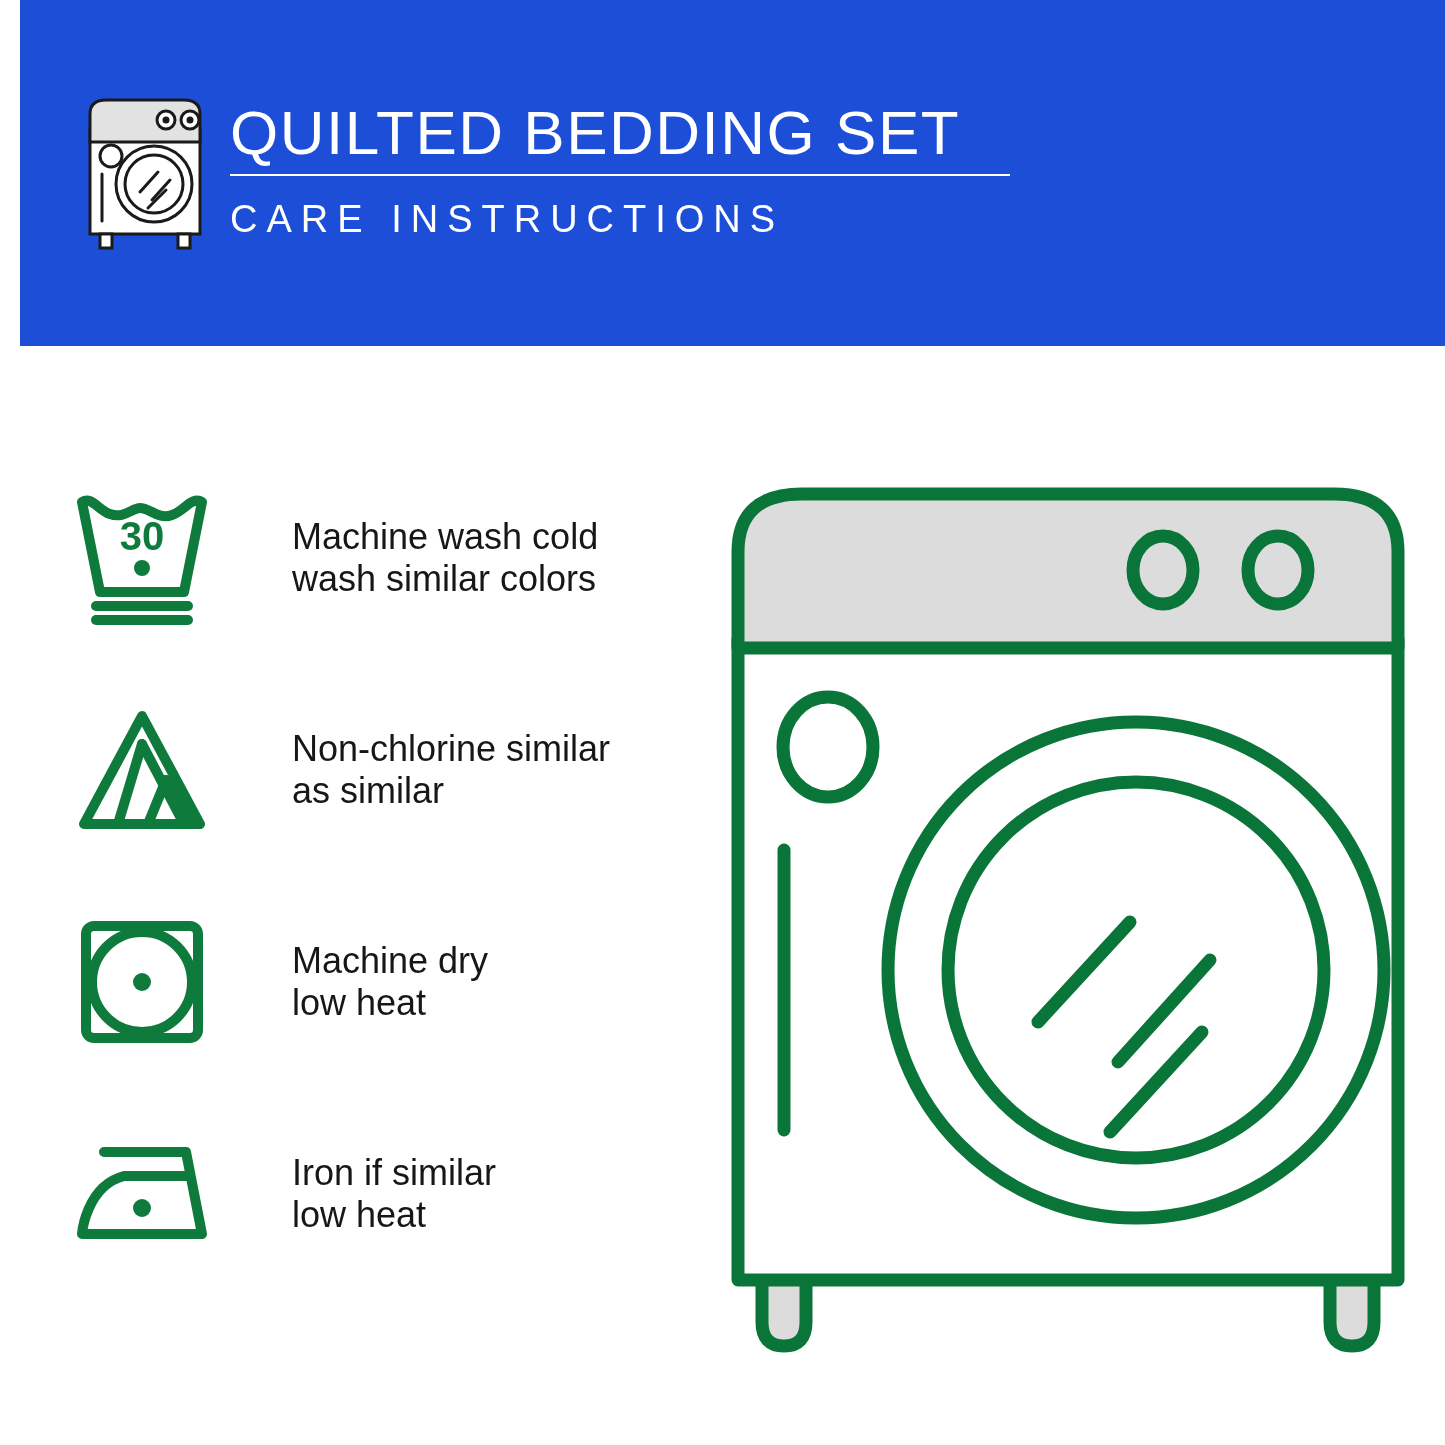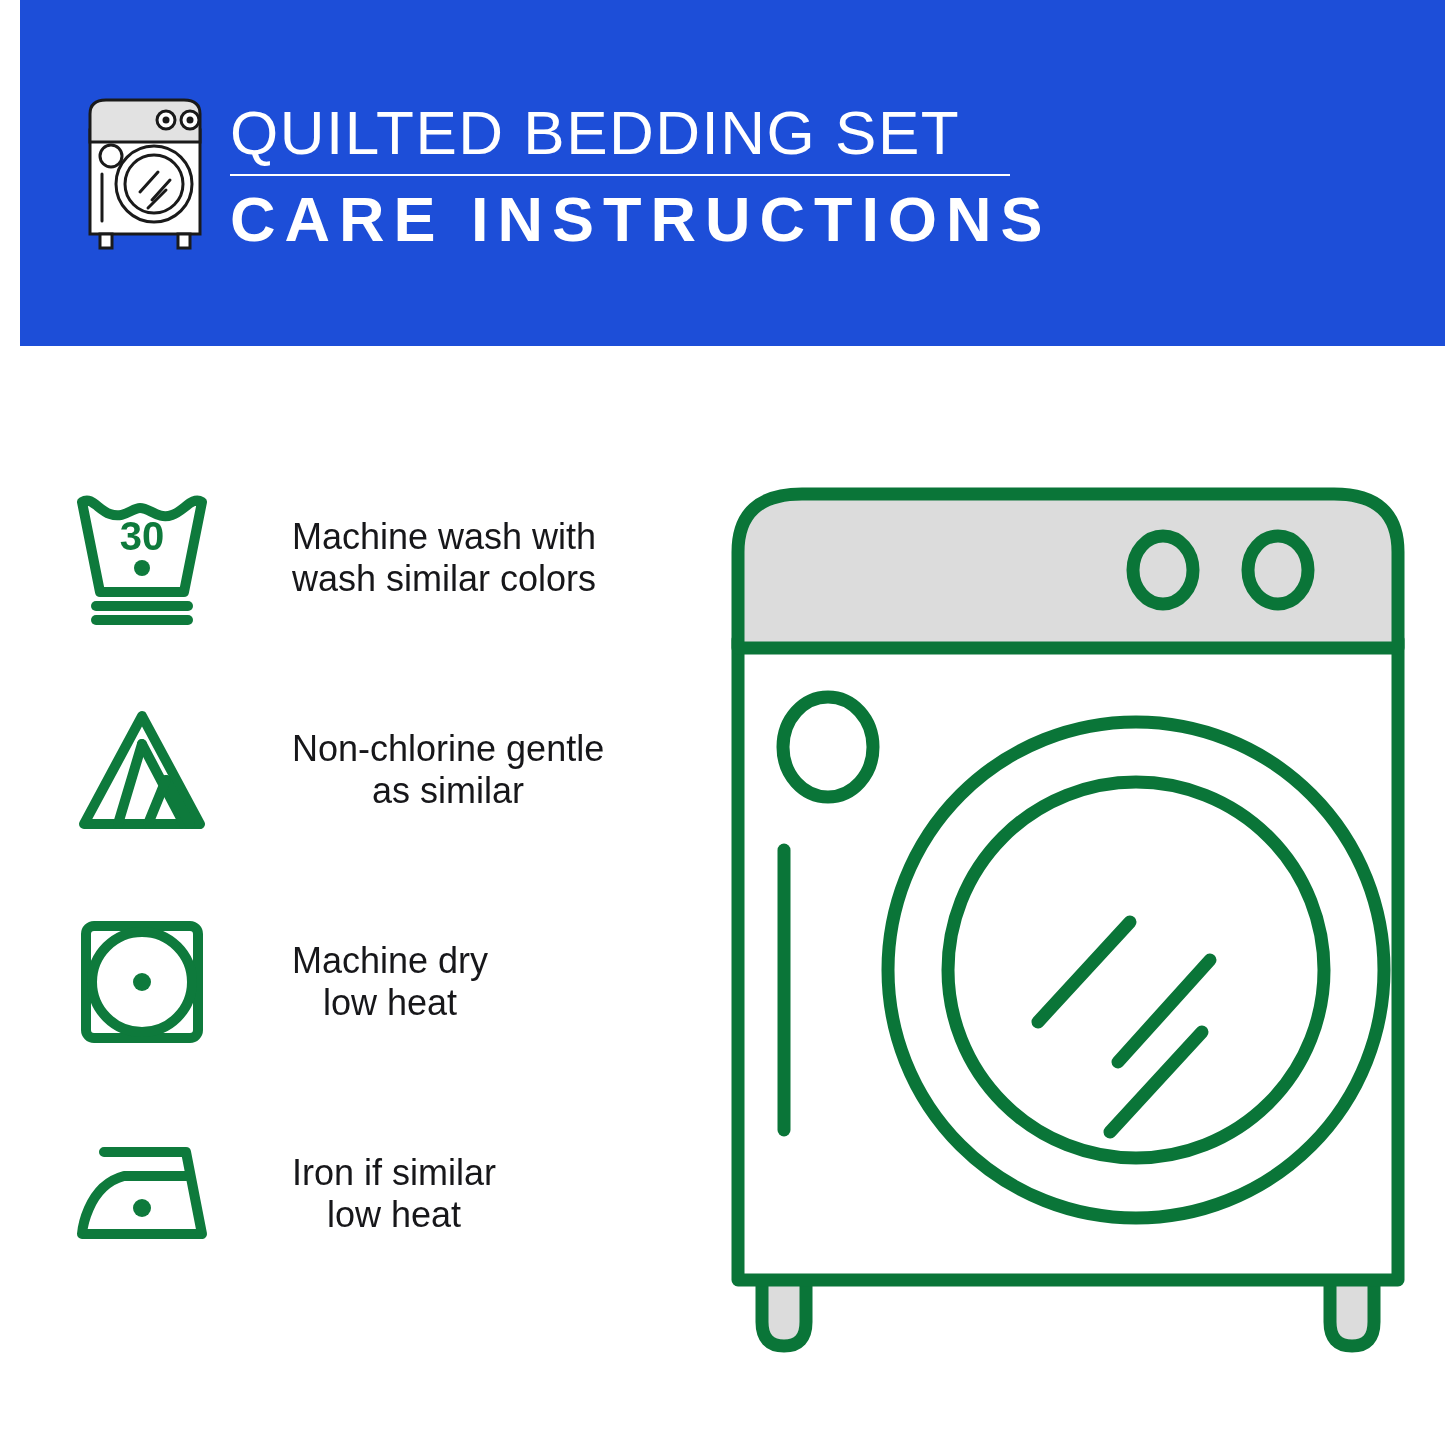--- a/index.html
+++ b/index.html
@@ -54,40 +54,39 @@
   }
   #title-divider {
     width: 780px;
     height: 2px;
     background: #ffffff;
     margin-top: 8px;
     margin-bottom: 12px;
   }
   #subtitle {
     color: #ffffff;
-    font-size: 63px;
+    font-size: 38px;
     line-height: 62px;
     letter-spacing: 9px;
-    font-weight: 700;
+    font-weight: 400;
     white-space: nowrap;
   }
 
   
   #instructions-list {
     position: absolute;
     left: 62px;
     top: 478px;
     width: 620px;
   }
   .instruction-row {
     display: flex;
     align-items: center;
     height: 160px;
     margin-bottom: 52px;
-    text-align: center;
   }
   .instruction-row:last-child { margin-bottom: 0; }
   .symbol-cell {
     width: 172px;
     height: 160px;
     flex: 0 0 auto;
     display: flex;
     align-items: center;
     justify-content: center;
   }
@@ -162,39 +161,39 @@
         <g fill="none" stroke="#0E7A3C" stroke-width="10" stroke-linecap="round" stroke-linejoin="round">
           <path d="M10 14 C20 8 26 22 38 26 C52 31 60 20 68 20 C78 20 86 32 100 27 C112 23 120 8 130 14 L112 104 L28 104 Z"></path>
           <line x1="24" y1="118" x2="116" y2="118"></line>
           <line x1="24" y1="132" x2="116" y2="132"></line>
         </g>
         <text x="70" y="62" fill="#0E7A3C" font-family="'Liberation Sans', sans-serif" font-size="40" font-weight="bold" text-anchor="middle">30</text>
         <circle cx="70" cy="80" r="8" fill="#0E7A3C"></circle>
       </svg>
     </div>
     <div class="instruction-text">
-      <span class="txt-line">Machine wash with</span>
+      <span class="txt-line">Machine wash cold</span>
       <span class="txt-line">wash similar colors</span>
     </div>
   </div>
 
   <div class="instruction-row">
     <div class="symbol-cell">
       <svg width="152" height="140" viewBox="0 0 152 140" xmlns="http://www.w3.org/2000/svg">
         <g fill="none" stroke="#0E7A3C" stroke-width="10" stroke-linecap="round" stroke-linejoin="round">
           <path d="M70 16 L128 124 L12 124 Z"></path>
           <path d="M70 44 L112 124"></path>
           <path d="M94 80 L118 124"></path>
           <path d="M46 124 L70 44"></path>
           <path d="M76 124 L94 80"></path>
         </g>
       </svg>
     </div>
     <div class="instruction-text">
-      <span class="txt-line">Non-chlorine gentle</span>
+      <span class="txt-line">Non-chlorine similar</span>
       <span class="txt-line">as similar</span>
     </div>
   </div>
 
   <div class="instruction-row">
     <div class="symbol-cell">
       <svg width="152" height="140" viewBox="0 0 152 140" xmlns="http://www.w3.org/2000/svg">
         <g fill="none" stroke="#0E7A3C" stroke-width="10" stroke-linecap="round" stroke-linejoin="round">
           <rect x="14" y="14" width="112" height="112" rx="8"></rect>
           <circle cx="70" cy="70" r="50"></circle>

